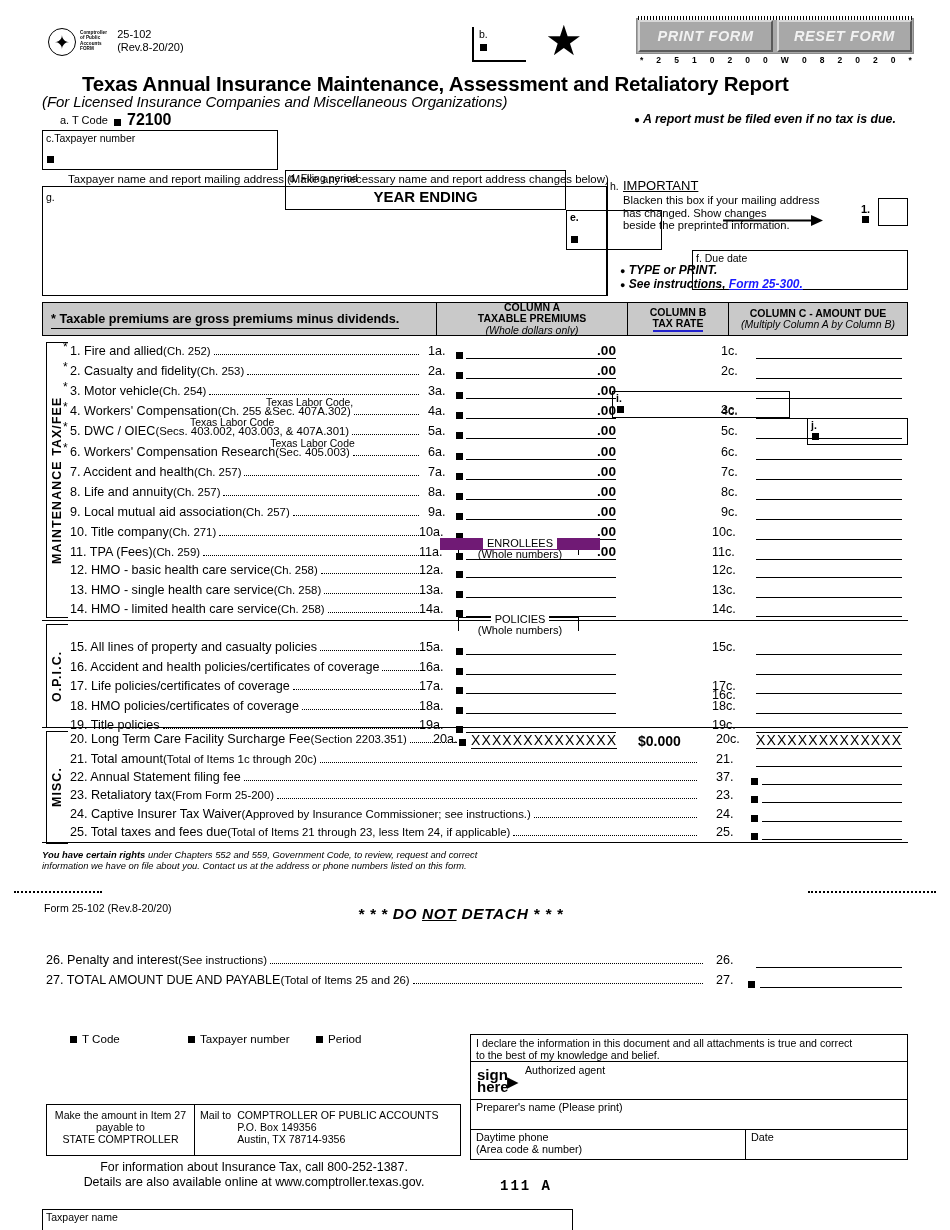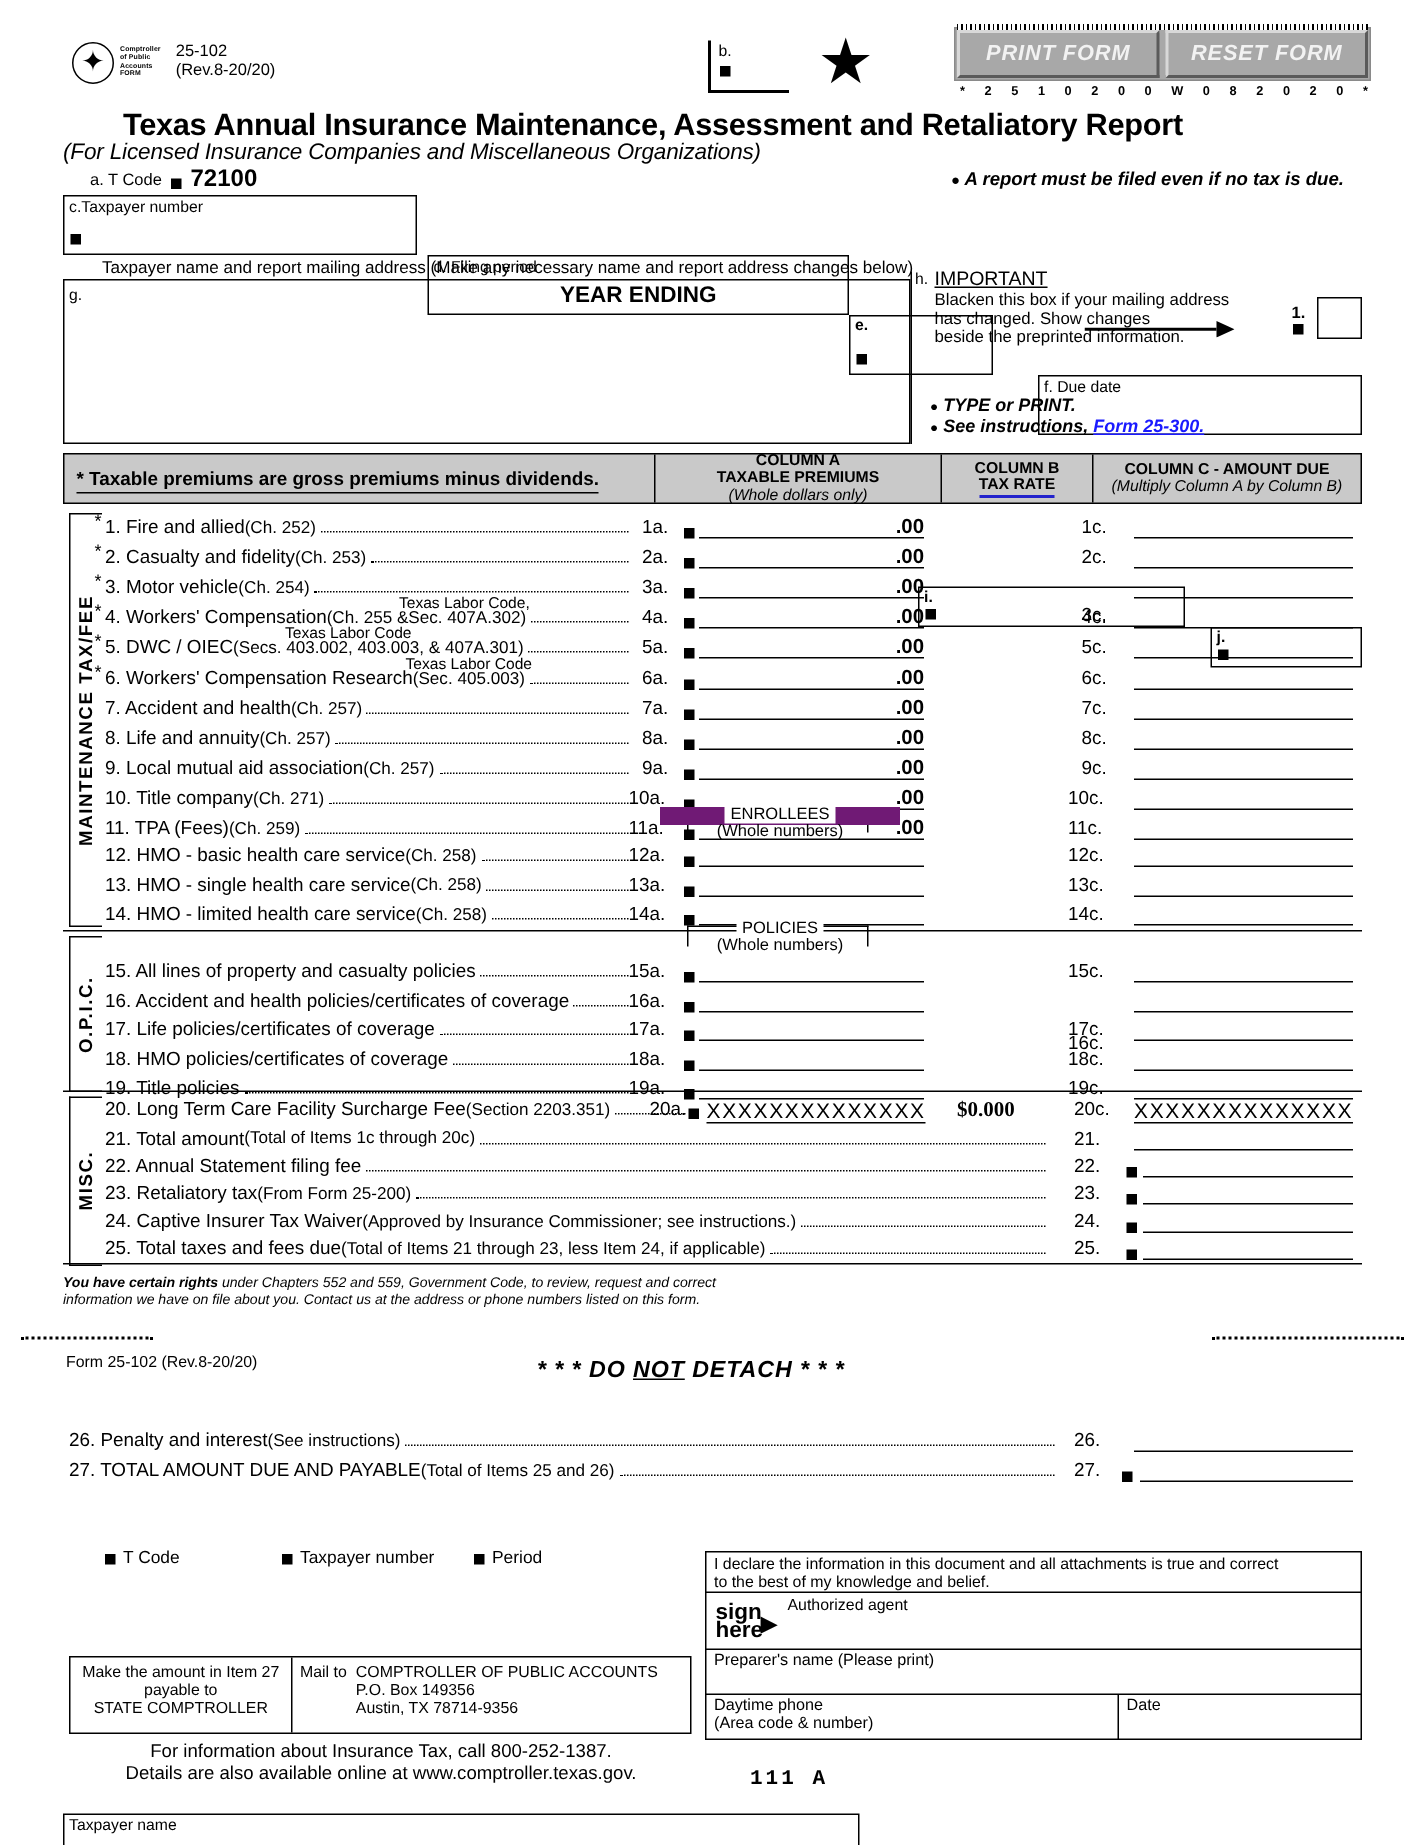--- a/index.html
+++ b/index.html
@@ -130,21 +130,21 @@
   }
 
   .subcap{
     font-size:11px;line-height:11.5px;text-align:center;font-weight:normal;
   }
   .capbracket{
     position:absolute;border:1px solid #000;border-bottom:none;box-sizing:border-box;
   }
 
   .xes{font-size:14px;letter-spacing:1.1px;font-weight:normal;}
-  .rate0{font-size:14px;font-weight:bold;font-family:Liberation Serif, serif;}
+  .rate0{font-size:14px;font-weight:bold;}
 
   .tiny{font-size:9.4px;line-height:11px;font-style:italic;}
   .tinyb{font-weight:bold;font-style:italic;}
 
   .dotcut{
     border-top:2px dotted #000;
     height:0;
   }
   .detach{font-size:15.5px;font-weight:bold;font-style:italic;letter-spacing:.6px;}
 
@@ -542,21 +542,21 @@
         <span>21. Total amount </span>
         <span class="ital" style="font-size: 11.4px;">(Total of Items 1c through 20c)</span>
         <span class="leader"></span>
       </div>
       <div class="abs row" style="left: 716px; top: 753px;">21.</div>
       <div class="abs" style="left: 756px; top: 751px; width: 146px; height: 15px; border-bottom: 1px solid rgb(0, 0, 0);"></div>
       <div class="abs row" style="left: 70px; top: 771.2px; width: 630px; display: flex; align-items: baseline;">
         <span>22. Annual Statement filing fee</span>
         <span class="leader"></span>
       </div>
-      <div class="abs row" style="left: 716px; top: 771.2px;">22.</div>
+      <div class="abs row" style="left: 716px; top: 771.2px;">37.</div>
       <div class="abs sq" style="left: 751px; top: 778.2px;"></div>
       <div class="abs" style="left: 762px; top: 769.2px; width: 140px; height: 15px; border-bottom: 1px solid rgb(0, 0, 0);"></div>
       <div class="abs row" style="left: 70px; top: 789.4px; width: 630px; display: flex; align-items: baseline;">
         <span>23. Retaliatory tax </span>
         <span class="ital" style="font-size: 11.4px;">(From Form 25-200)</span>
         <span class="leader"></span>
       </div>
       <div class="abs row" style="left: 716px; top: 789.4px;">23.</div>
       <div class="abs sq" style="left: 751px; top: 796.4px;"></div>
       <div class="abs" style="left: 762px; top: 787.4px; width: 140px; height: 15px; border-bottom: 1px solid rgb(0, 0, 0);"></div>

